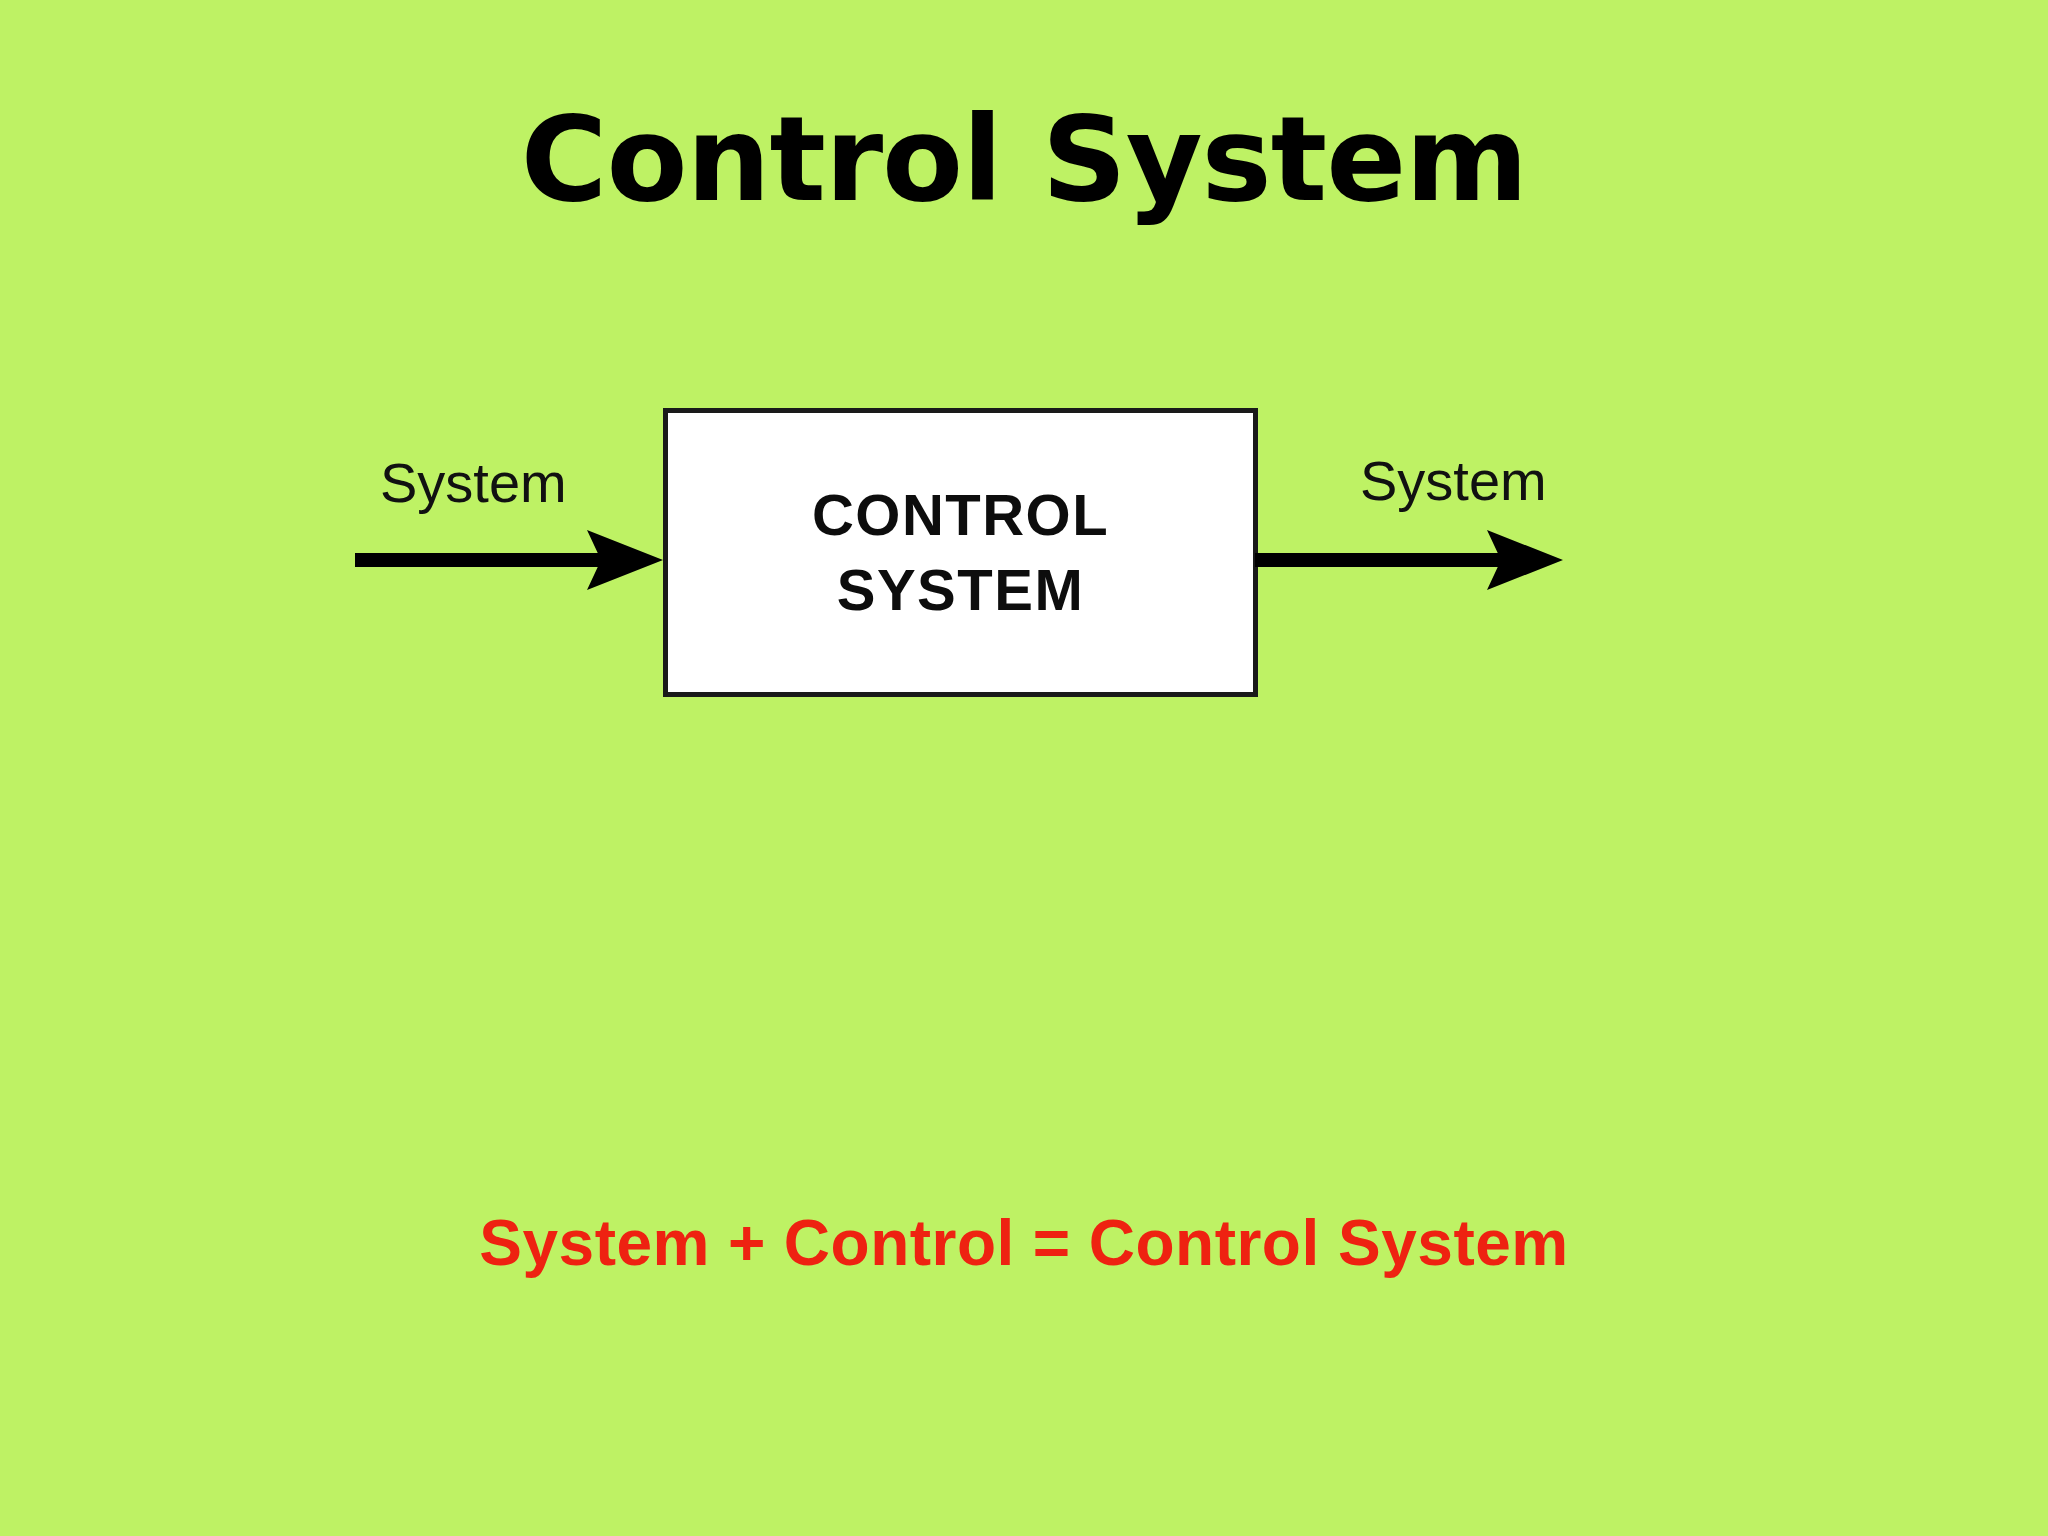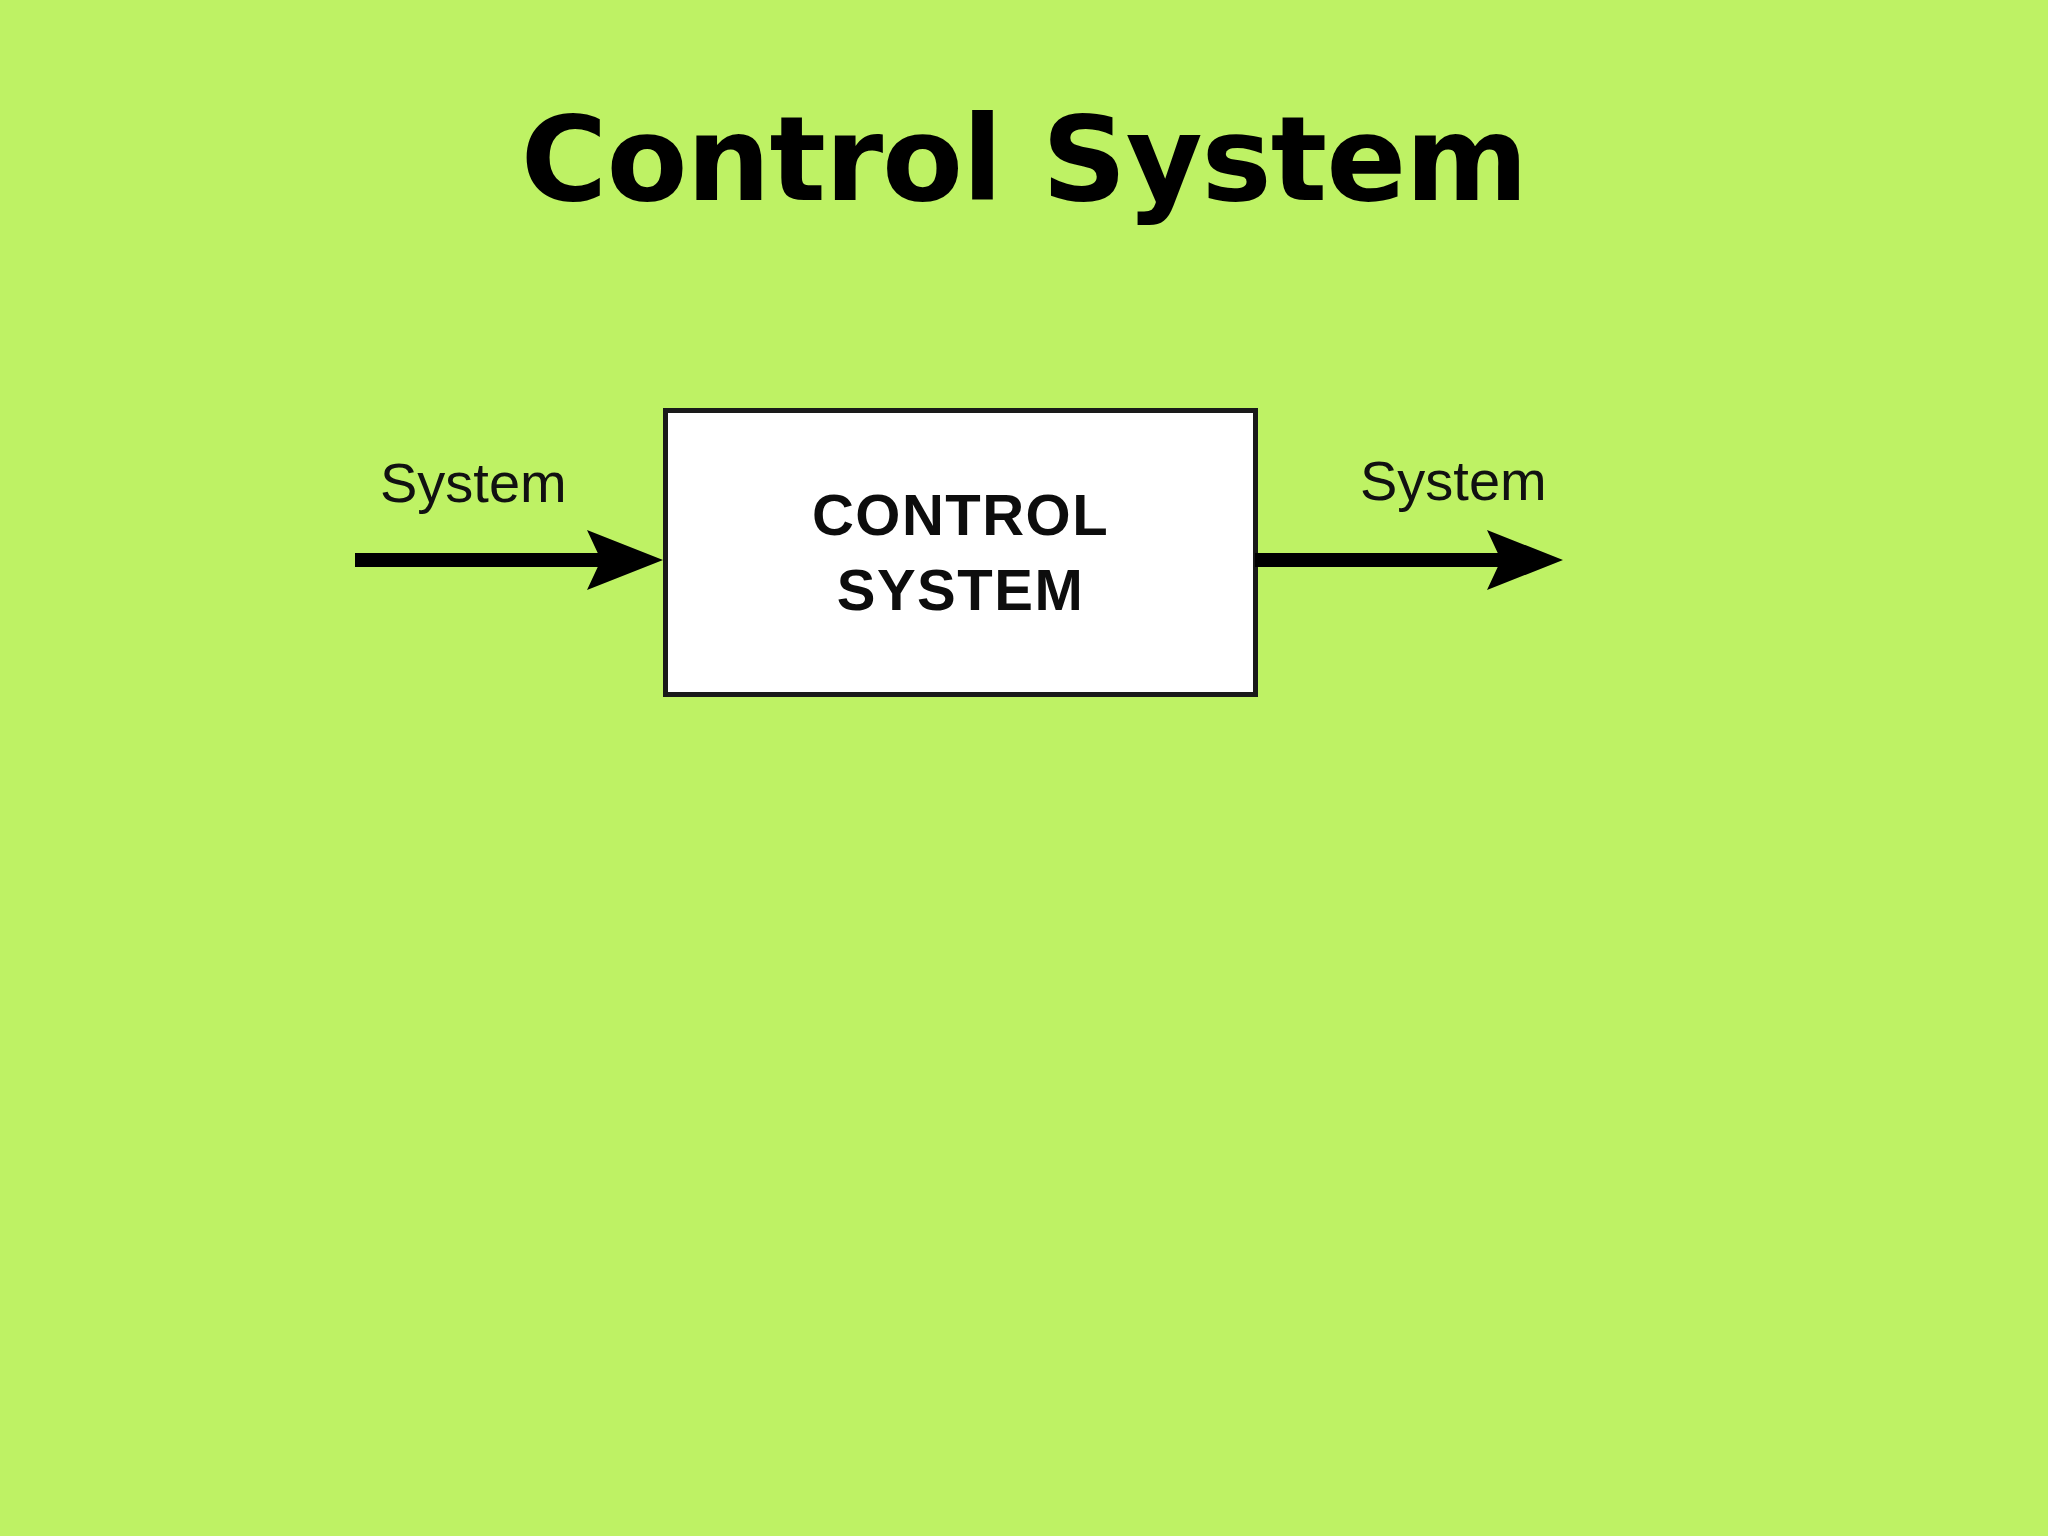--- a/index.html
+++ b/index.html
@@ -169,14 +169,17 @@
     <rect x="0" y="33" width="270" height="14" fill="#000000"></rect>
     <path d="M 232 10 L 308 40 L 232 70 L 246 40 Z" fill="#000000"></path>
   </svg>
 
   <svg class="arrow-svg arrow-out" width="320" height="80" viewBox="0 0 320 80">
     <rect x="0" y="33" width="270" height="14" fill="#000000"></rect>
     <path d="M 232 10 L 308 40 L 232 70 L 246 40 Z" fill="#000000"></path>
   </svg>
 
 
+  <div class="equation" style="color: rgb(238, 34, 17);">
+    <span class="eq-term">System</span><span class="eq-op">+</span><span class="eq-term">Control</span><span class="eq-op">=</span><span class="eq-term">Control System</span>
+  </div>
 
 </div>
 
 </body></html>

